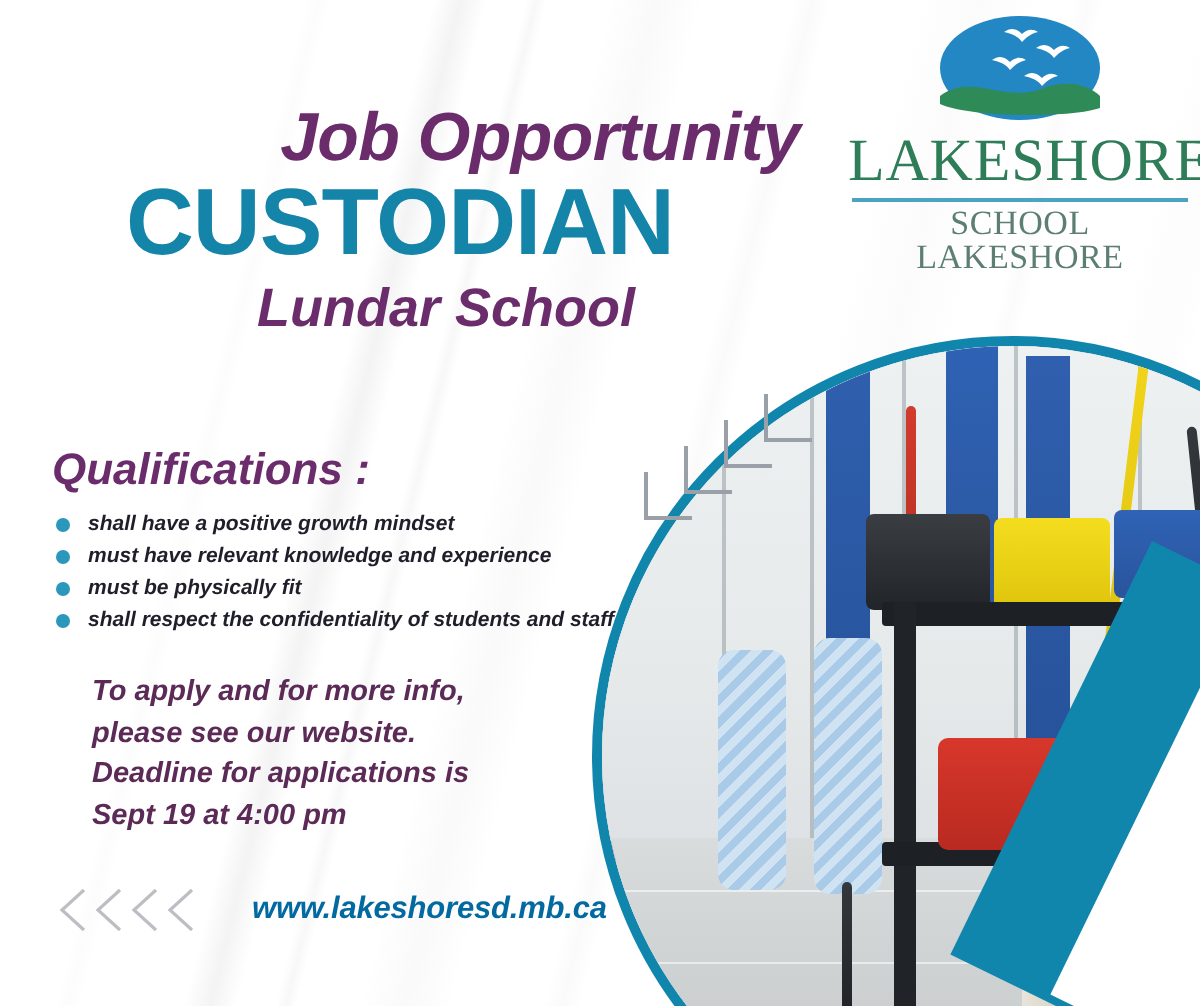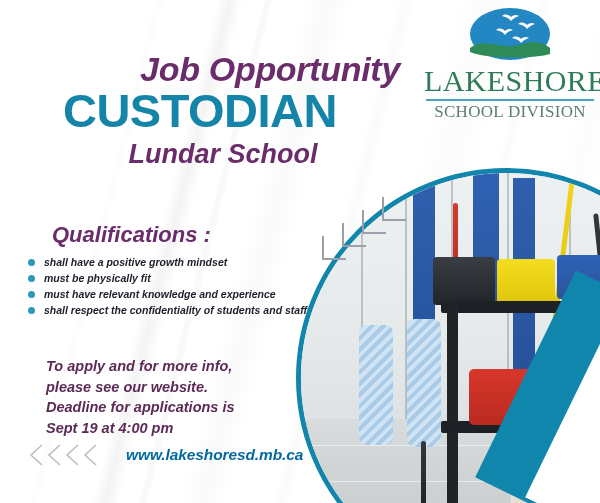--- a/index.html
+++ b/index.html
@@ -147,35 +147,34 @@
   .t-lundar{
     font-size:27px;font-style:italic;font-weight:bold;color:#6B2C6B;
     text-align:center;line-height:1;margin-top:6px;padding-left:46px;
   }
 
   
   .qual{position:absolute;left:26px;top:222px;width:330px;}
   .qual-title{
     font-size:22px;font-style:italic;font-weight:bold;color:#6B2C6B;
     margin-bottom:7px;
-    margin-left:26px;
   }
   .qual-list{list-style:none;margin:0;padding:0;}
   .qual-list li{
     position:relative;padding-left:18px;
     font-size:10.5px;font-style:italic;font-weight:bold;color:#1f1f2b;
     line-height:1.52;white-space:nowrap;
   }
   .qual-list li:before{
     content:"";position:absolute;left:2px;top:4px;
     width:7px;height:7px;border-radius:50%;background:#2a97bb;
   }
 
   
-  .apply{position:absolute;left:46px;top:356px;width:260px;}
+  .apply{position:absolute;left:46px;top:336px;width:260px;}
   .apply p{
     margin:0;font-size:14.5px;font-style:italic;font-weight:bold;
     color:#5c2a56;line-height:1.42;
   }
 
   
   .web{position:absolute;left:28px;top:443px;display:flex;align-items:center;gap:7px;}
   .chevs{display:flex;gap:1px;}
   .web-url{
     font-size:15.5px;font-style:italic;font-weight:bold;color:#0369a1;
@@ -267,35 +266,35 @@
         <g fill="#ffffff">
           <path d="M36 10 c4-3 7-1 9 1 c2-2 5-3 8-1 c-4 1-6 3-8 5 c-2-3-5-4-9-5z"></path>
           <path d="M52 18 c4-3 7-1 9 1 c2-2 5-3 8-1 c-4 1-6 3-8 5 c-2-3-5-4-9-5z"></path>
           <path d="M30 24 c4-3 7-1 9 1 c2-2 5-3 8-1 c-4 1-6 3-8 5 c-2-3-5-4-9-5z"></path>
           <path d="M46 32 c4-3 7-1 9 1 c2-2 5-3 8-1 c-4 1-6 3-8 5 c-2-3-5-4-9-5z"></path>
         </g>
       </svg>
     </div>
     <div class="logo-name">LAKESHORE</div>
     <div class="logo-rule"></div>
-    <div class="logo-sub">SCHOOL DIVISION</div>
+    <div class="logo-sub">SCHOOL LAKESHORE</div>
   </div>
 
   <div class="headline">
     <div class="t-job">Job Opportunity</div>
     <div class="t-cust">CUSTODIAN</div>
     <div class="t-lundar">Lundar School</div>
   </div>
 
   <div class="qual">
     <div class="qual-title">Qualifications :</div>
     <ul class="qual-list">
       <li>shall have a positive growth mindset</li>
+      <li>must have relevant knowledge and experience</li>
       <li>must be physically fit</li>
-      <li>must have relevant knowledge and experience</li>
       <li>shall respect the confidentiality of students and staff</li>
     </ul>
   </div>
 
   <div class="apply">
     <p>To apply and for more info,</p>
     <p>please see our website.</p>
     <p>Deadline for applications is</p>
     <p>Sept 19 at 4:00 pm</p>
   </div>

